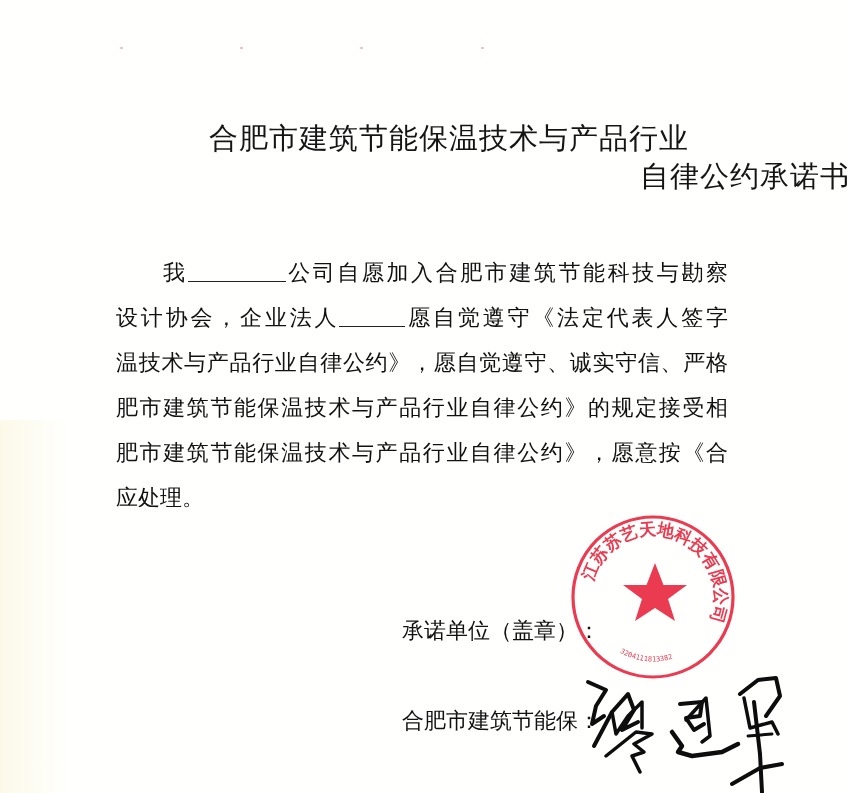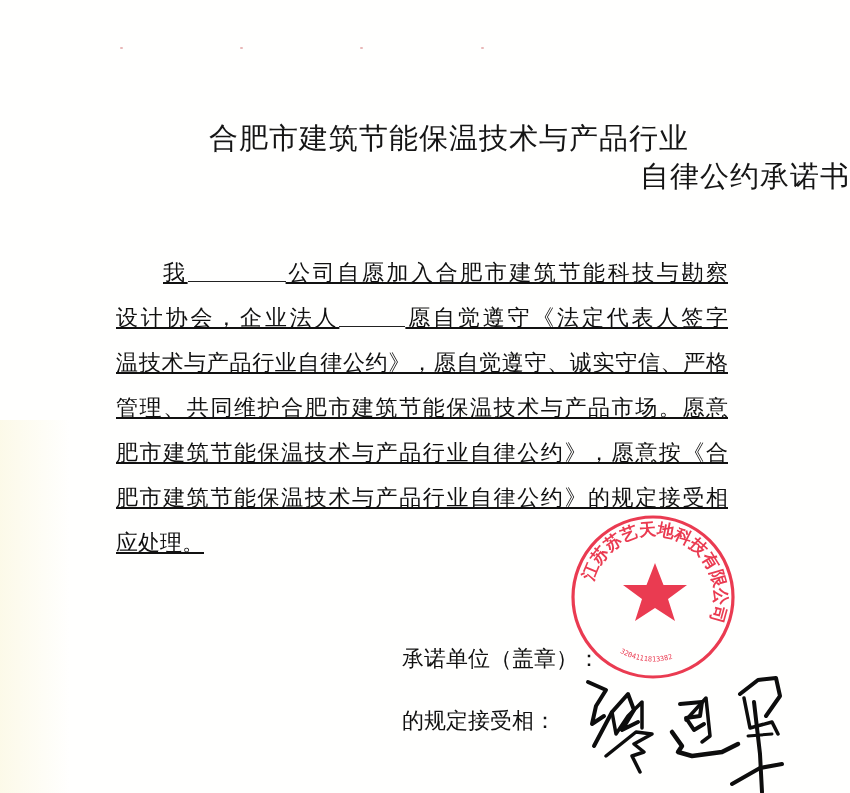--- a/index.html
+++ b/index.html
@@ -55,40 +55,39 @@
       font-size: 22px;
       line-height: 45px;
       color: #111111;
     }
     .body-line {
       display: block;
       height: 45px;
       white-space: nowrap;
       text-align: justify;
       text-align-last: justify;
-      text-decoration: underline;
     }
     .body-line.first { padding-left: 47px; }
     .body-line.last { text-align-last: left; }
     .blank {
       display: inline-block;
       border-bottom: 1.5px solid #222;
       height: 22px;
       vertical-align: -2px;
     }
     .blank.company { width: 98px; }
     .blank.person { width: 66px; }
     .sign-label {
       position: absolute;
       left: 402px;
       font-size: 22px;
       color: #111;
       white-space: nowrap;
     }
-    .sign-label.unit { top: 644px; }
+    .sign-label.unit { top: 616px; }
     .sign-label.rep { top: 706px; }
     .stamp {
       position: absolute;
       left: 569px;
       top: 513px;
       width: 168px;
       height: 168px;
       opacity: 0.88;
     }
     .signature {
@@ -110,28 +109,27 @@
   <div class="scan-dot" style="left:360px"></div>
   <div class="scan-dot" style="left:481px"></div>
 
   <div class="title l1">合肥市建筑节能保温技术与产品行业</div>
   <div class="title l2">自律公约承诺书</div>
 
   <div class="body-text">
     <span class="body-line first"><span>我</span><span class="blank company"></span><span>公司自愿加入合肥市建筑节能科技与勘察</span></span>
     <span class="body-line"><span>设计协会，企业法人</span><span class="blank person"></span><span>愿自觉遵守《法定代表人签字</span></span>
     <span class="body-line">温技术与产品行业自律公约》，愿自觉遵守、诚实守信、严格</span>
-    <span class="body-line">管理、共同维护合肥市建筑节能保温技术与产品市场。愿意</span>
+    <span class="body-line">肥市建筑节能保温技术与产品行业自律公约》的规定接受相</span>
     <span class="body-line">肥市建筑节能保温技术与产品行业自律公约》，愿意按《合</span>
-    <span class="body-line">肥市建筑节能保温技术与产品行业自律公约》的规定接受相</span>
     <span class="body-line last">应处理。</span>
   </div>
 
   <div class="sign-label unit">承诺单位（盖章）：</div>
-  <div class="sign-label rep">的规定接受相：</div>
+  <div class="sign-label rep">合肥市建筑节能保：</div>
 
   <svg class="stamp" viewBox="0 0 168 168">
     <defs>
       <path id="ringPath" d="M 84 84 m -62 0 a 62 62 0 1 1 124 0 a 62 62 0 1 1 -124 0"></path>
       <path id="codePath" d="M 30 120 A 66 66 0 0 0 140 118"></path>
     </defs>
     <circle cx="84" cy="84" r="80" fill="none" stroke="#e8203a" stroke-width="3.2"></circle>
     <text font-family="DejaVu Sans, sans-serif" font-size="17" fill="#e8203a" font-weight="bold">
       <textPath href="#ringPath" startOffset="4%">江苏苏艺天地科技有限公司</textPath>
     </text>

